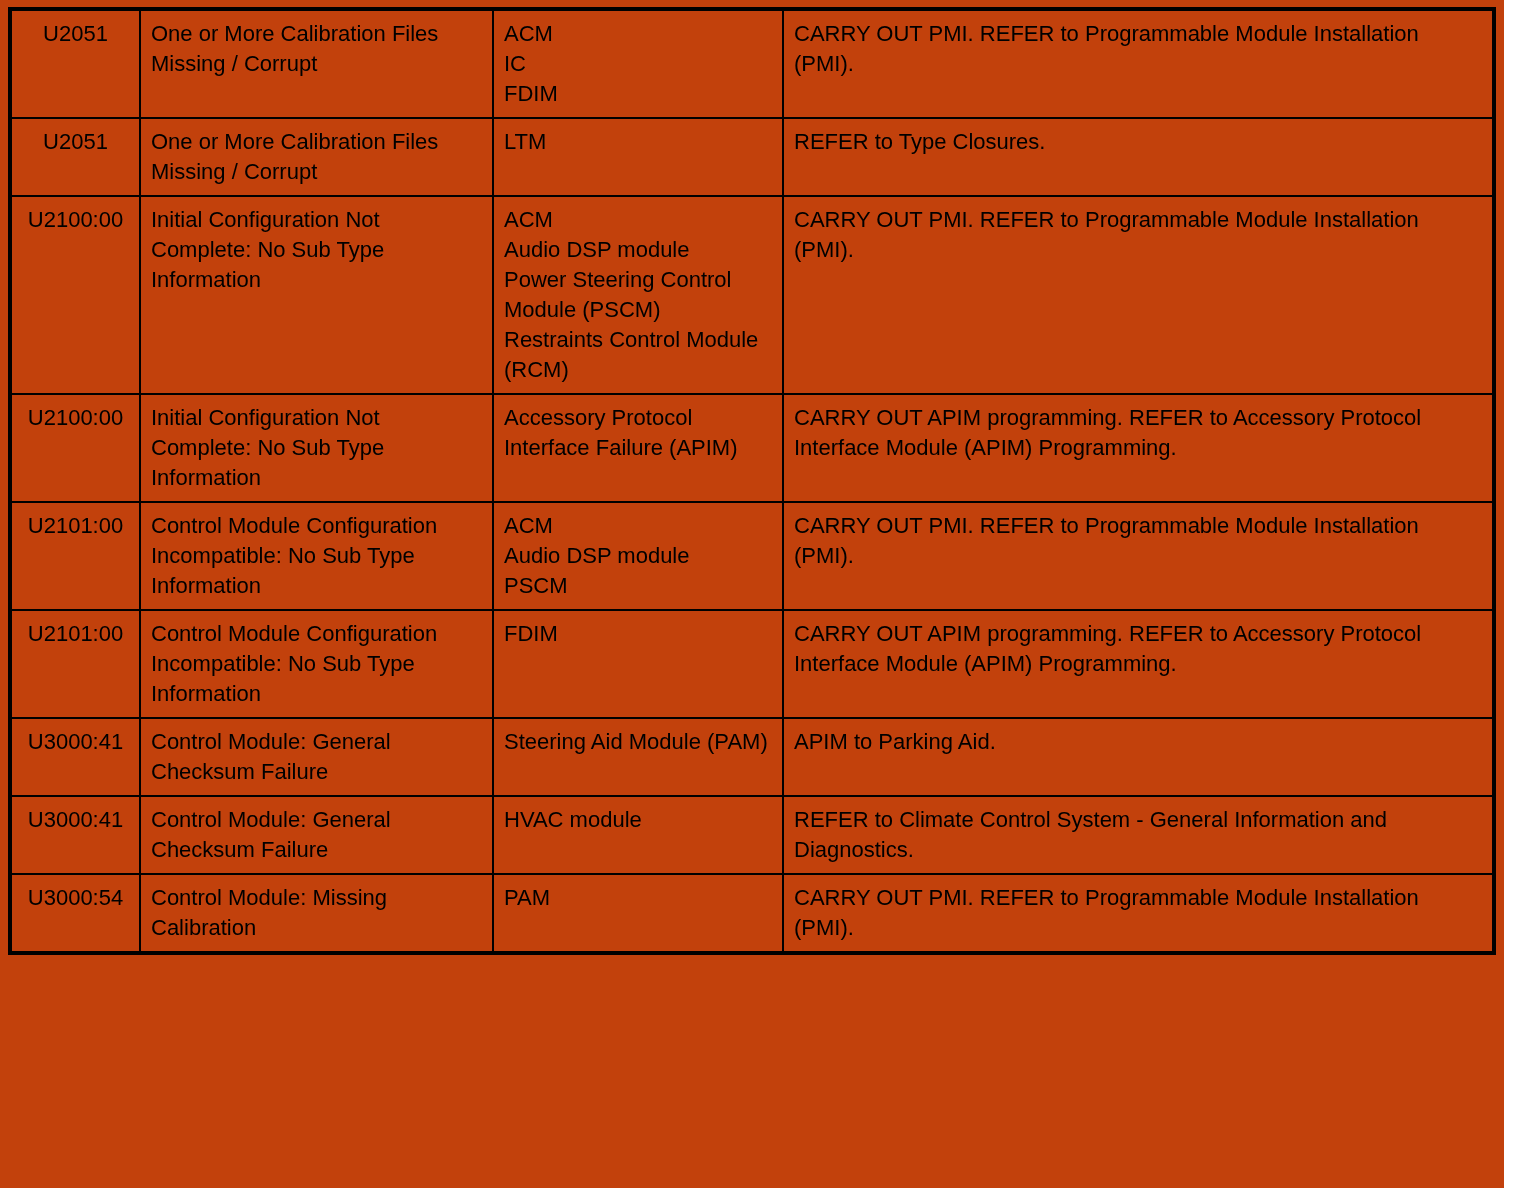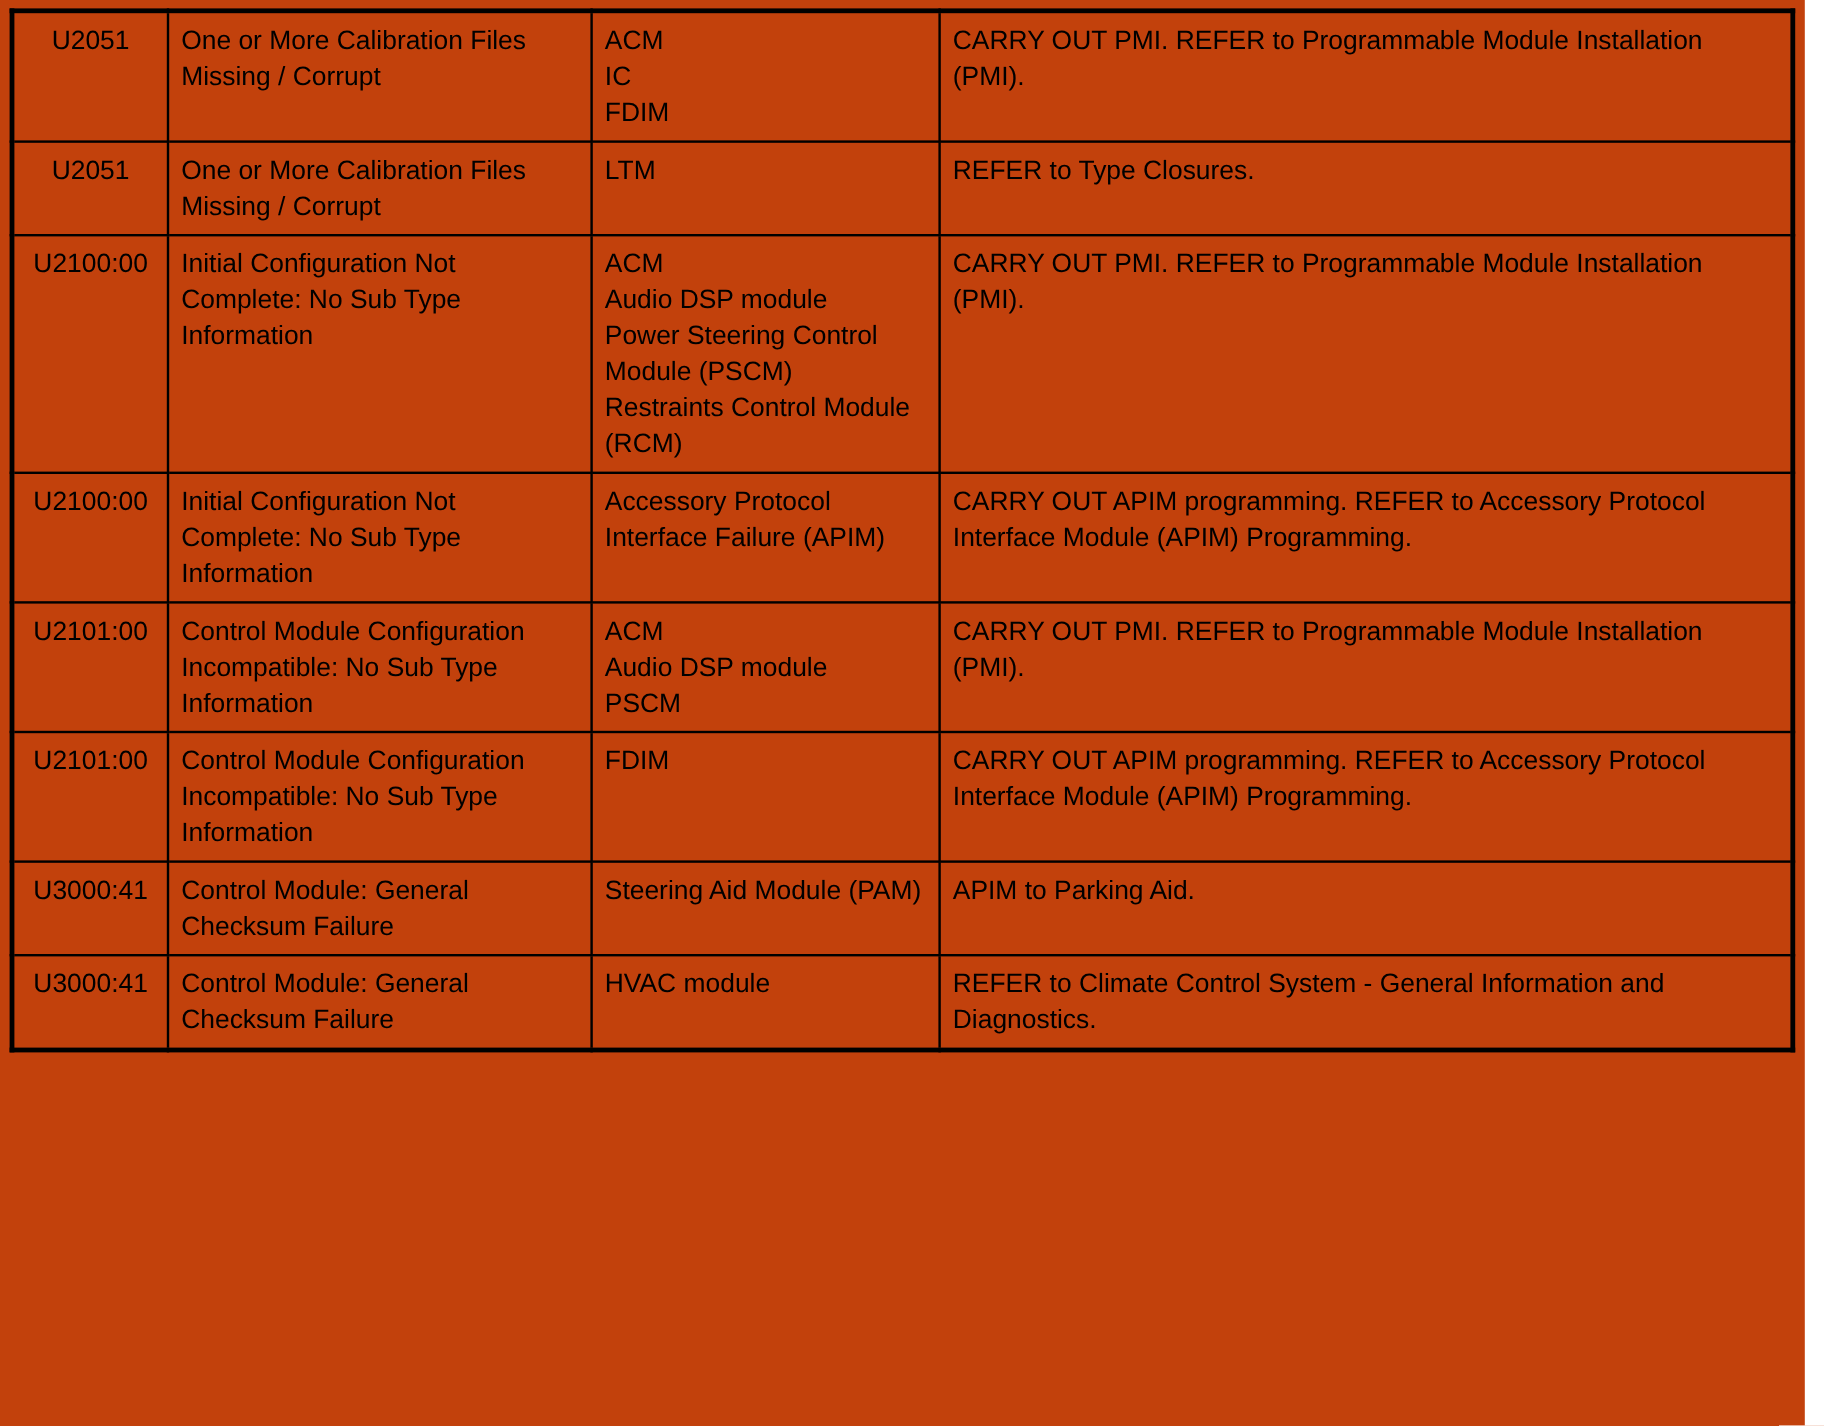--- a/index.html
+++ b/index.html
@@ -104,15 +104,21 @@
     <td>Control Module: General Checksum Failure</td>
     <td>Steering Aid Module (PAM)</td>
     <td>APIM to Parking Aid.</td>
   </tr>
         <tr>
     <td class="code-cell">U3000:41</td>
     <td>Control Module: General Checksum Failure</td>
     <td>HVAC module</td>
     <td>REFER to Climate Control System - General Information and Diagnostics.</td>
   </tr>
+        <tr>
+    <td class="code-cell">U3000:54</td>
+    <td>Control Module: Missing Calibration</td>
+    <td>PAM</td>
+    <td>CARRY OUT PMI. REFER to Programmable Module Installation (PMI).</td>
+  </tr>
       </tbody>
   </table>
 </div>
 
 </body></html>

